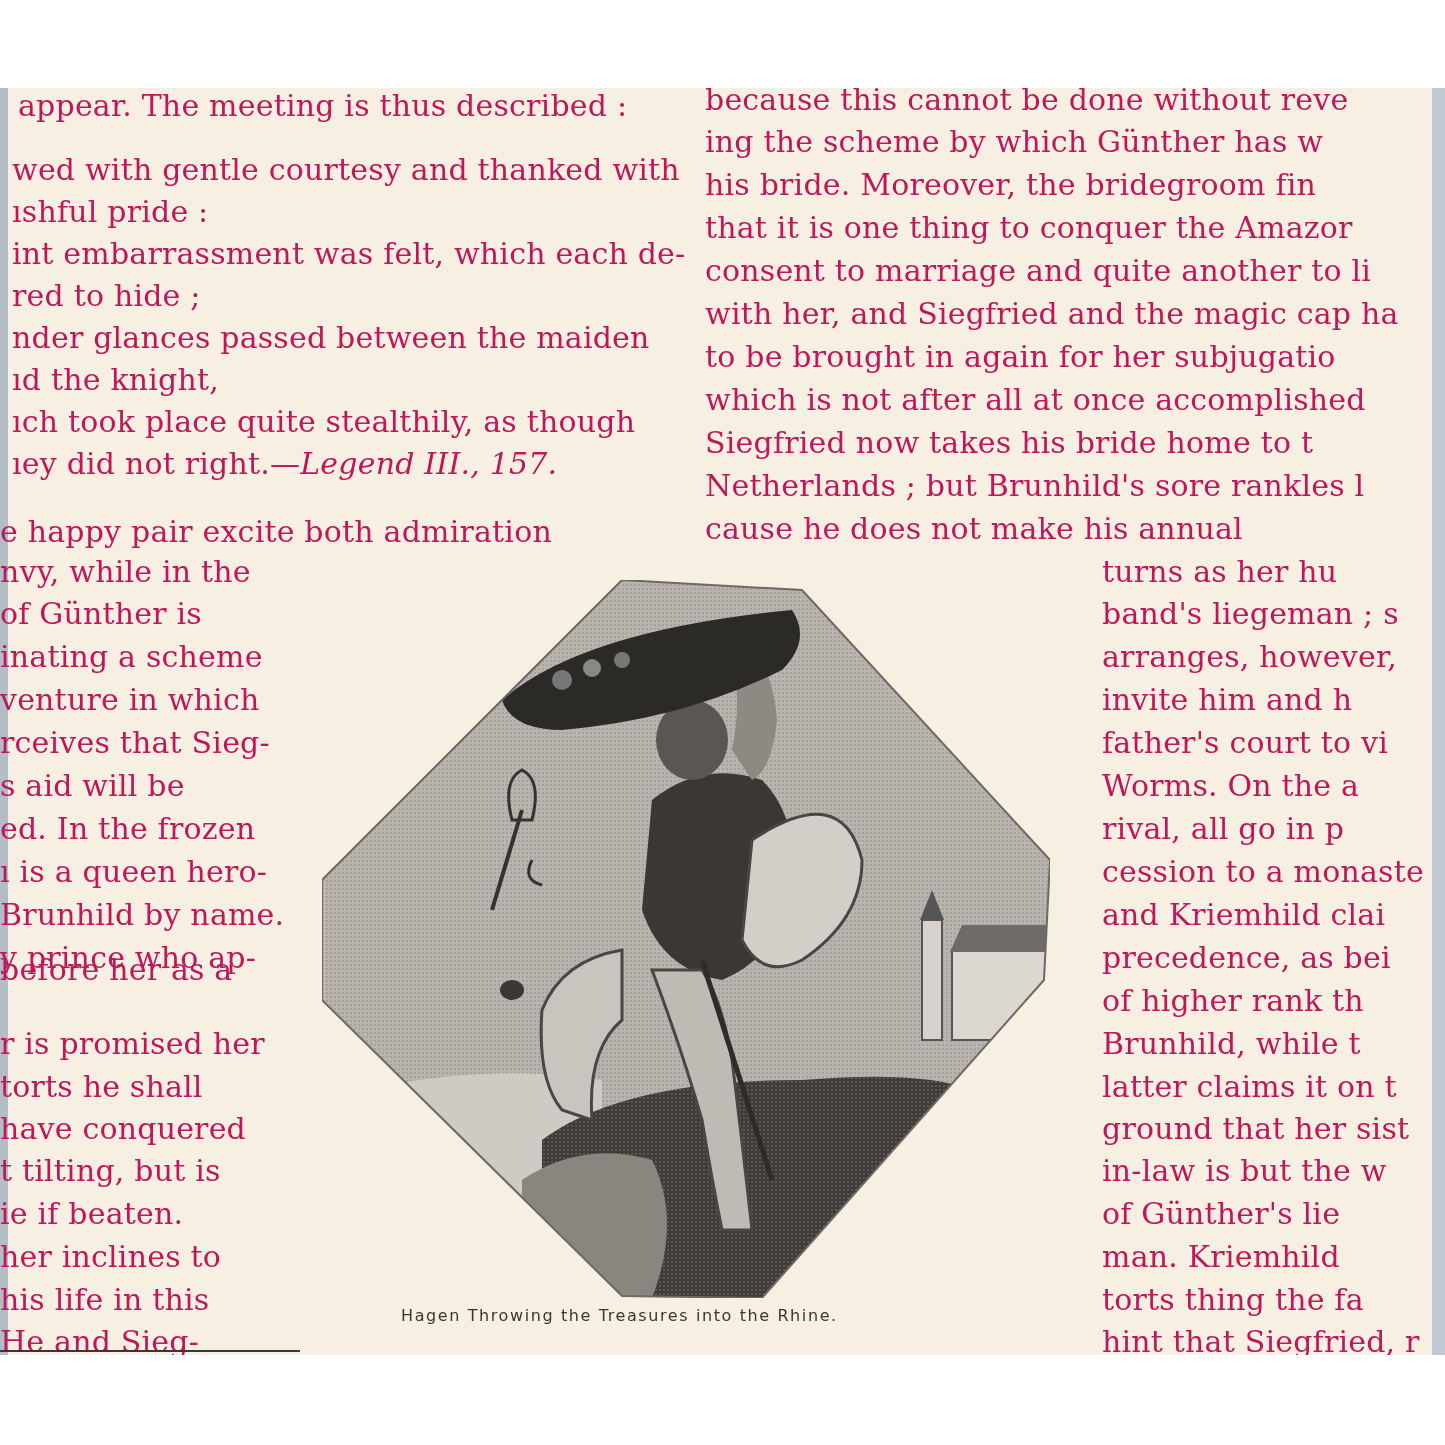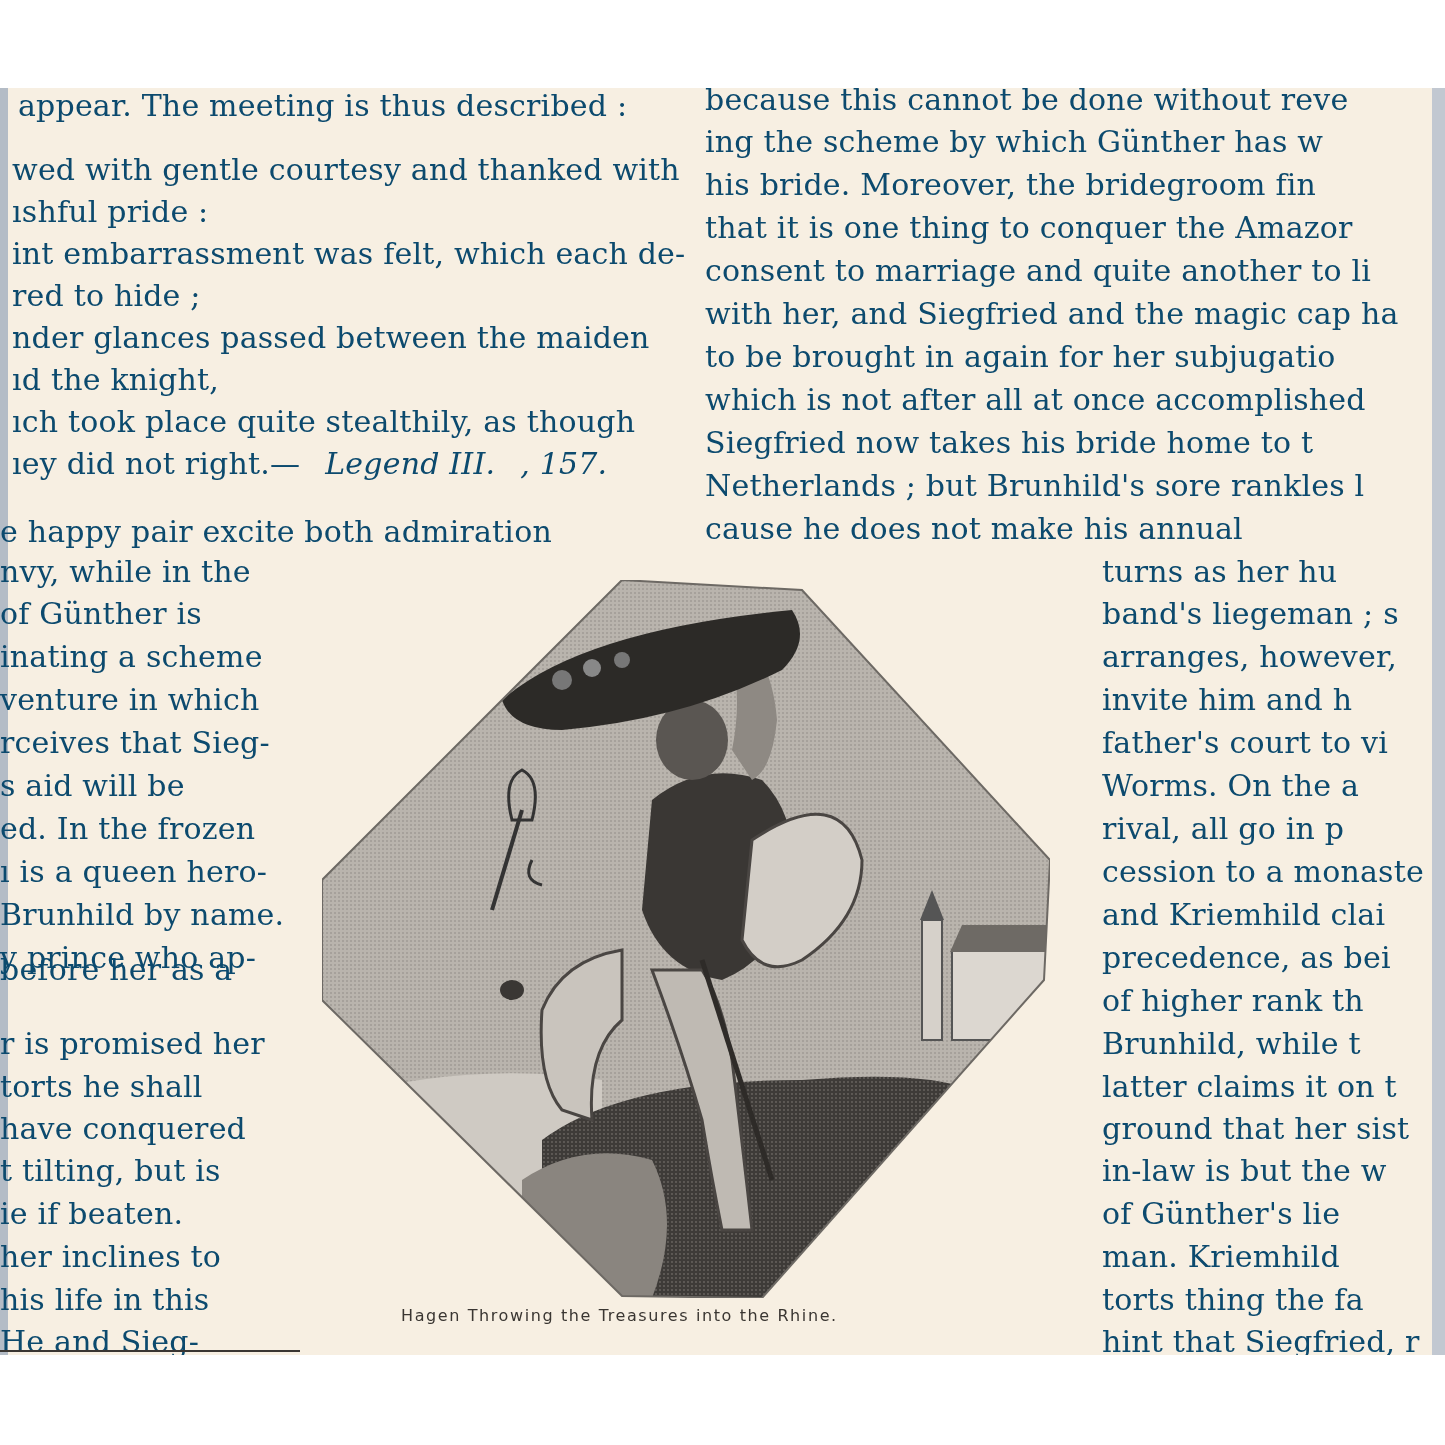--- a/index.html
+++ b/index.html
@@ -7,28 +7,28 @@
     width:1445px; height:1445px; background:#ffffff; position:relative; overflow:hidden;
     font-family:"DejaVu Serif", "Liberation Serif", serif;
   }
   .page {
     position:absolute; left:0; top:88px; width:1445px; height:1267px;
     background:#f7efe2; overflow:hidden;
   }
   .edge-left { position:absolute; left:0; top:0; width:8px; height:100%; background:#b4bcc6; }
   .edge-right { position:absolute; right:0; top:0; width:13px; height:100%; background:#c2c8d1; }
   .line {
-    position:absolute; white-space:nowrap; color:#0c4a6e;
+    position:absolute; white-space:nowrap; color:#be185d;
     font-size:30px; line-height:36px; letter-spacing:0.2px;
   }
   .left-col .line { left:12px; }
   .right-col .line { left:705px; }
   .narrow-left .line { left:0px; }
   .narrow-right .line { left:1102px; }
-  .ital { font-style:italic;margin-left:25px; }
+  .ital { font-style:italic; }
   .illustration {
     position:absolute; left:322px; top:492px; width:728px; height:718px;
   }
   .illustration svg { width:100%; height:100%; display:block; }
   .caption {
     position:absolute; left:401px; top:1218px; width:600px;
     font-family:"DejaVu Sans", "Liberation Sans", sans-serif; font-size:16px;
     letter-spacing:1.6px; color:#3a3632; white-space:nowrap;
   }
   .rule-bottom { position:absolute; left:0; top:1262px; width:300px; height:2px; background:#3a3632; }

